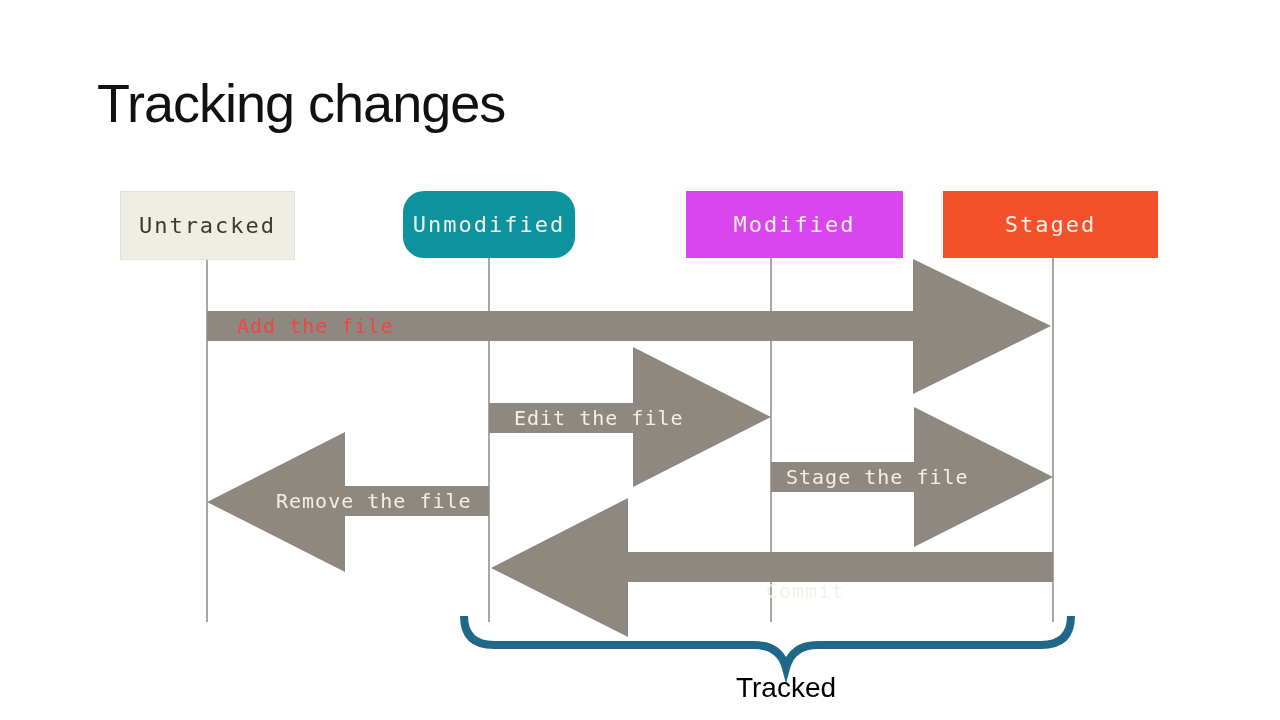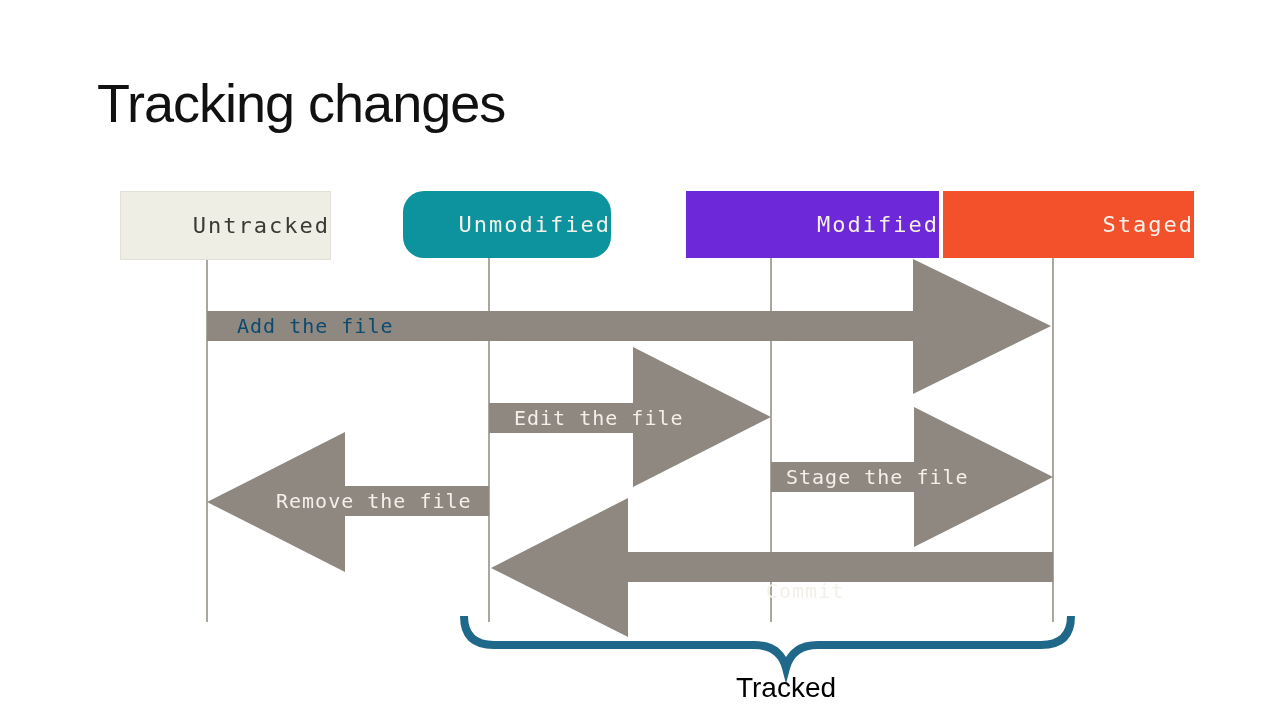--- a/index.html
+++ b/index.html
@@ -6,24 +6,23 @@
   .slide {
     position:relative; width:1280px; height:698px; background:#ffffff;
     overflow:hidden; font-family:"Liberation Sans", sans-serif;
   }
   .title {
     position:absolute; left:97px; top:72px;
     font-size:54px; letter-spacing:-1px; color:#111111; white-space:nowrap;
   }
   .state {
     position:absolute; top:191px; height:67px;
-    display:flex; align-items:center; justify-content:flex-end;
+    display:flex; align-items:center; justify-content:center;
     font-family:"DejaVu Sans Mono", monospace; font-size:22px; letter-spacing:2px;
     white-space:nowrap;
-    padding-left:36px;
   }
   #box-untracked  { left:120px; width:173px; background:#efeee4; color:#3a3a35; border:1px solid #e3e1d5; }
   #box-unmodified { left:403px; width:172px; background:#0d939e; color:#f2f1e8;border-radius:21px; }
   #box-modified   { left:686px; width:217px; background:#d1a30b; color:#f4f0e2; }
   #box-staged     { left:943px; width:215px; background:#f2512b; color:#f6f2ea; }
 
   .vline { position:absolute; top:258px; width:2px; height:364px; background:#aba69e; }
   #line-untracked  { left:206px; }
   #line-unmodified { left:488px; }
   #line-modified   { left:770px; }
@@ -75,21 +74,21 @@
 
   <div class="title">Tracking changes</div>
 
   <div class="vline" id="line-untracked" style="background-color: rgb(171, 166, 158);"></div>
   <div class="vline" id="line-unmodified" style="background-color: rgb(171, 166, 158);"></div>
   <div class="vline" id="line-modified" style="background-color: rgb(171, 166, 158);"></div>
   <div class="vline" id="line-staged" style="background-color: rgb(171, 166, 158);"></div>
 
   <div class="shaft" id="add-shaft" style="background-color: rgb(143, 136, 129);"></div>
   <div class="head" id="add-head" style="border-left-color: rgb(143, 136, 129);"></div>
-  <div class="alabel" id="add-label" style="color: #0c4a6e;">Add the file</div>
+  <div class="alabel" id="add-label" style="color: #ef4444;">Add the file</div>
 
   <div class="shaft" id="edit-shaft" style="background-color: rgb(143, 136, 129);"></div>
   <div class="head" id="edit-head" style="border-left-color: rgb(143, 136, 129);"></div>
   <div class="alabel" id="edit-label" style="color: rgb(242, 240, 232);">Edit the file</div>
 
   <div class="shaft" id="stage-shaft" style="background-color: rgb(143, 136, 129);"></div>
   <div class="head" id="stage-head" style="border-left-color: rgb(143, 136, 129);"></div>
   <div class="alabel" id="stage-label" style="color: rgb(242, 240, 232);">Stage the file</div>
 
   <div class="shaft" id="remove-shaft" style="background-color: rgb(143, 136, 129);"></div>
@@ -99,21 +98,21 @@
   <div class="shaft" id="commit-shaft" style="background-color: rgb(143, 136, 129);"></div>
   <div class="head" id="commit-head" style="border-right-color: rgb(143, 136, 129);"></div>
   <div class="alabel" id="commit-label" style="color: rgb(242, 240, 232); margin-top: 24px;">Commit</div>
 
   <div class="state" id="box-untracked" style="background-color: rgb(239, 238, 228); color: rgb(58, 58, 53);">
     <span>Untracked</span>
   </div>
   <div class="state" id="box-unmodified" style="background-color: rgb(13, 147, 158); color: rgb(242, 241, 232);">
     <span>Unmodified</span>
   </div>
-  <div class="state" id="box-modified" style="background-color: #6d28d9; color: rgb(244, 240, 226);">
+  <div class="state" id="box-modified" style="background-color: #d946ef; color: rgb(244, 240, 226);">
     <span>Modified</span>
   </div>
   <div class="state" id="box-staged" style="background-color: rgb(242, 81, 43); color: rgb(246, 242, 234);">
     <span>Staged</span>
   </div>
 
   <svg class="brace-svg" width="1280" height="720">
     <path d="M 464 616 Q 464 645 494 645 L 754 645 Q 780 645 786 668 Q 792 645 818 645 L 1041 645 Q 1071 645 1071 616" fill="none" stroke="#20688a" stroke-width="8"></path>
   </svg>
 

